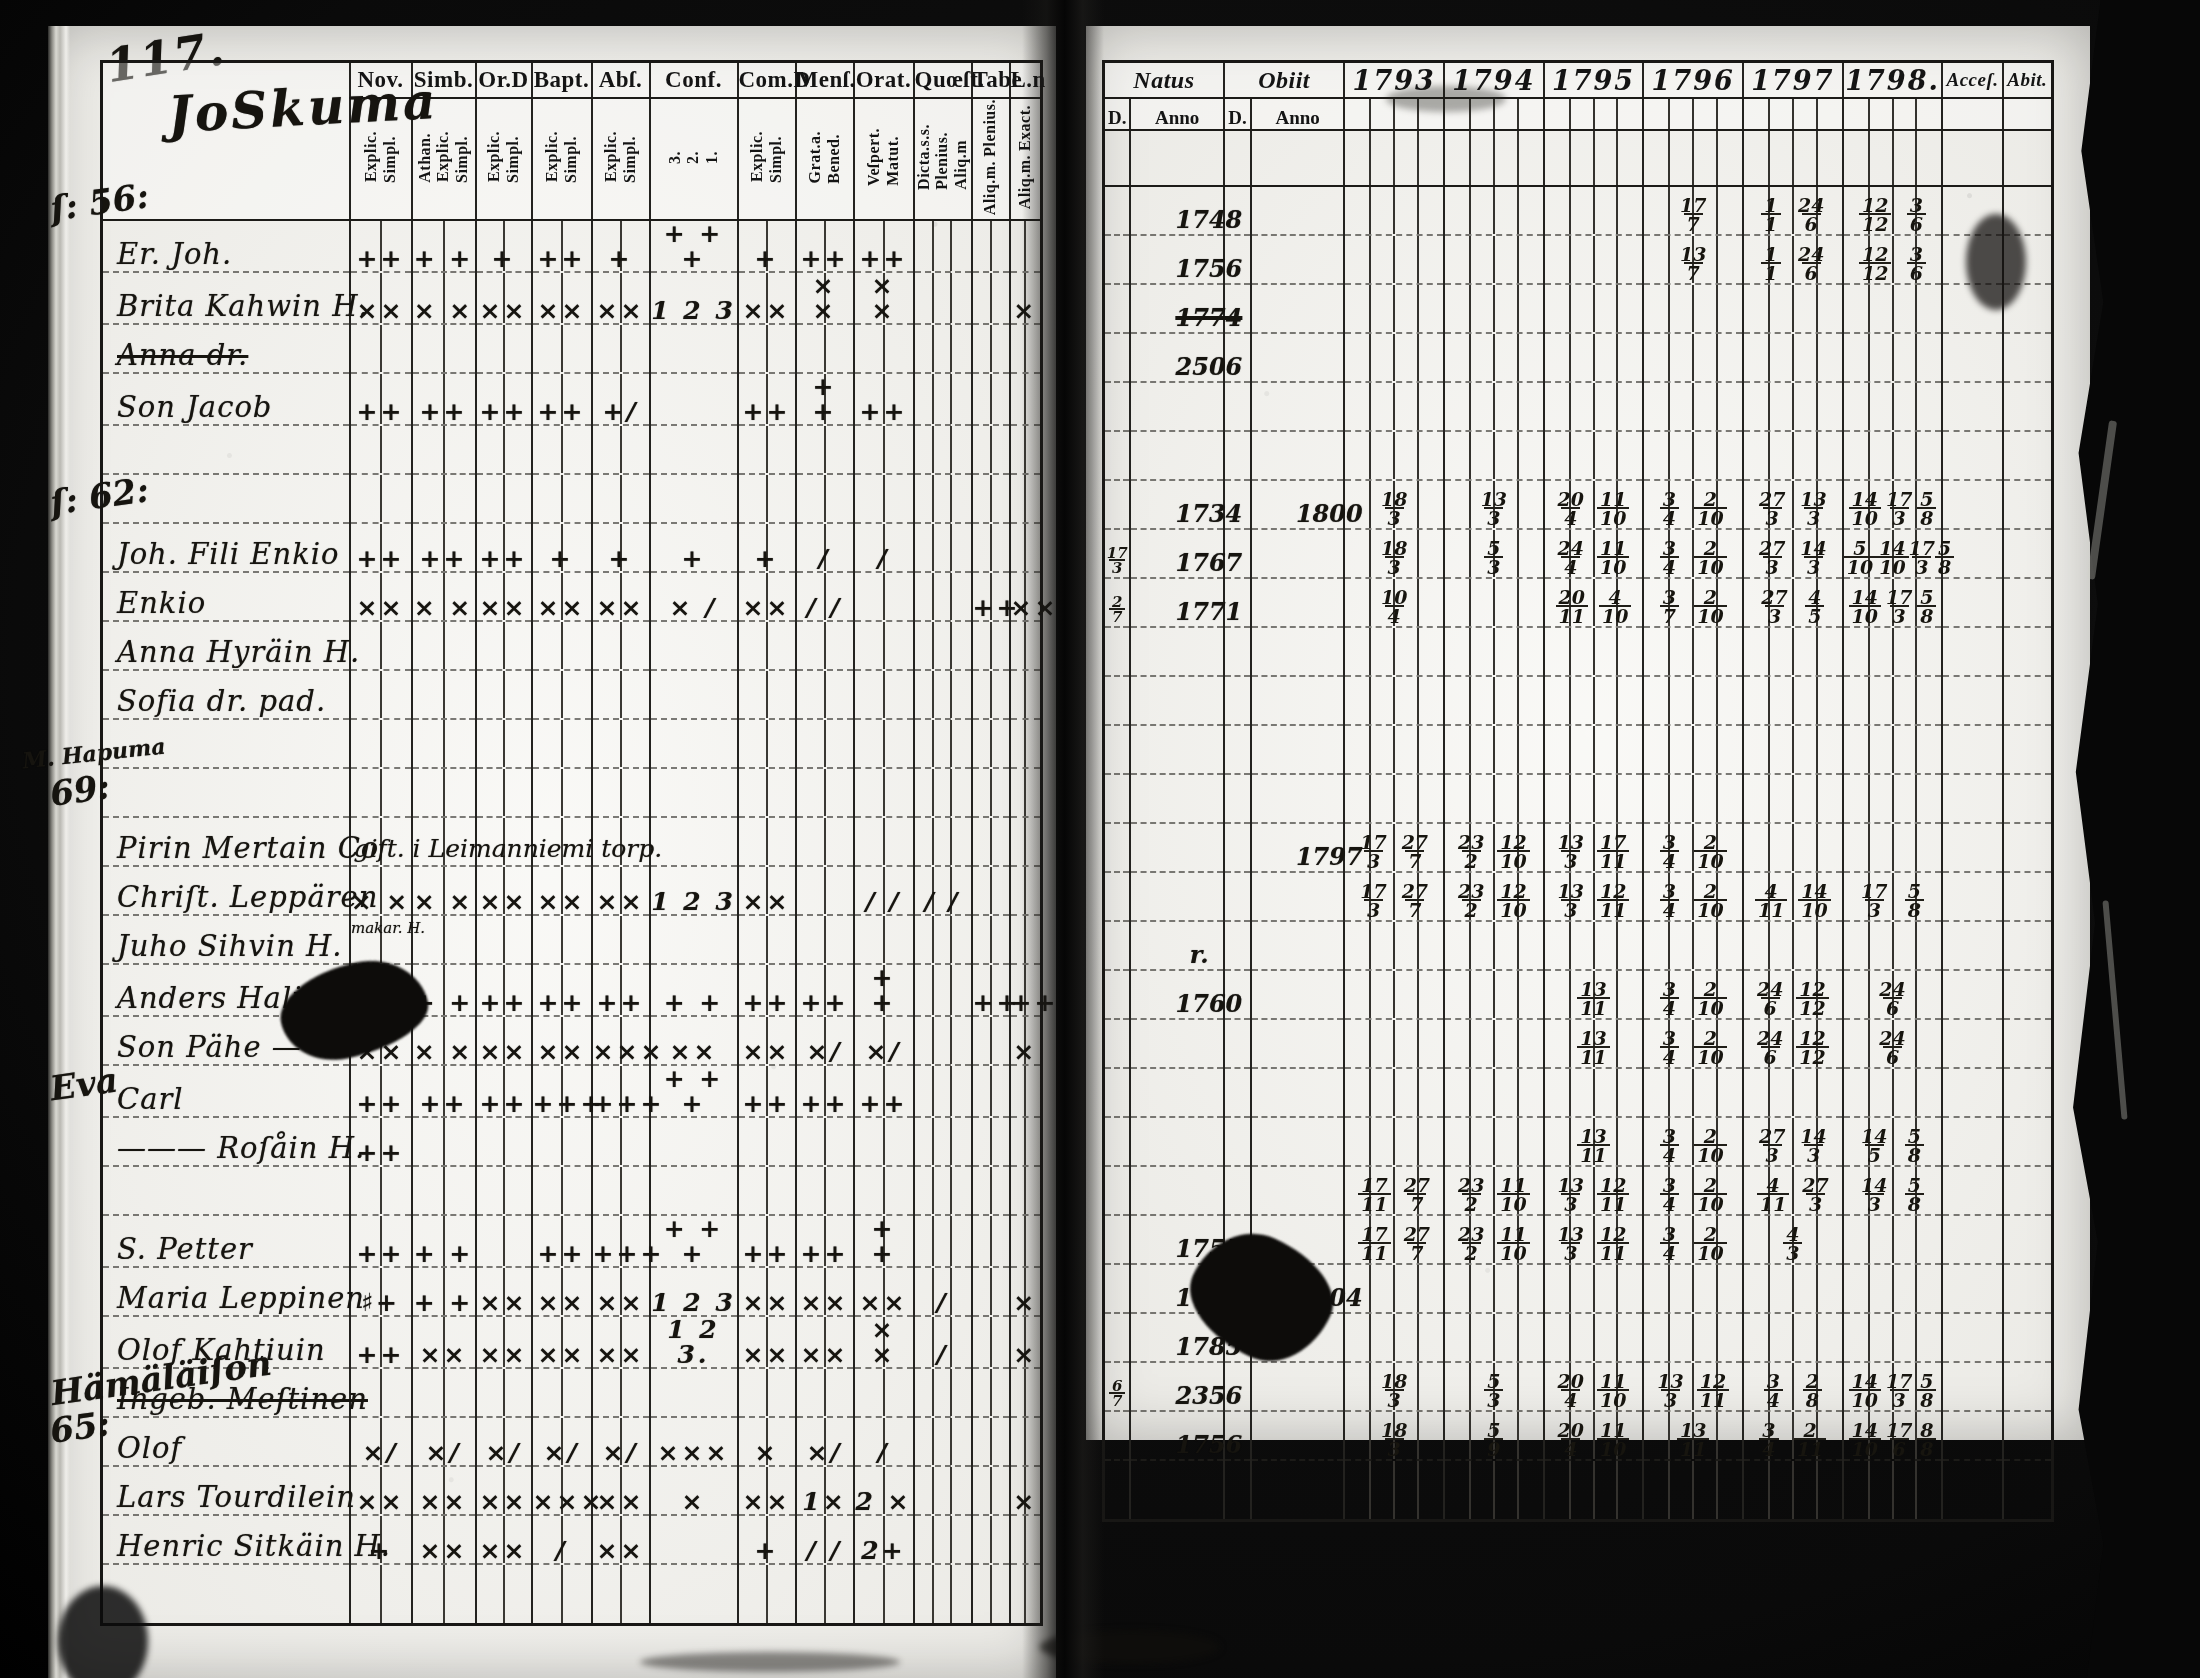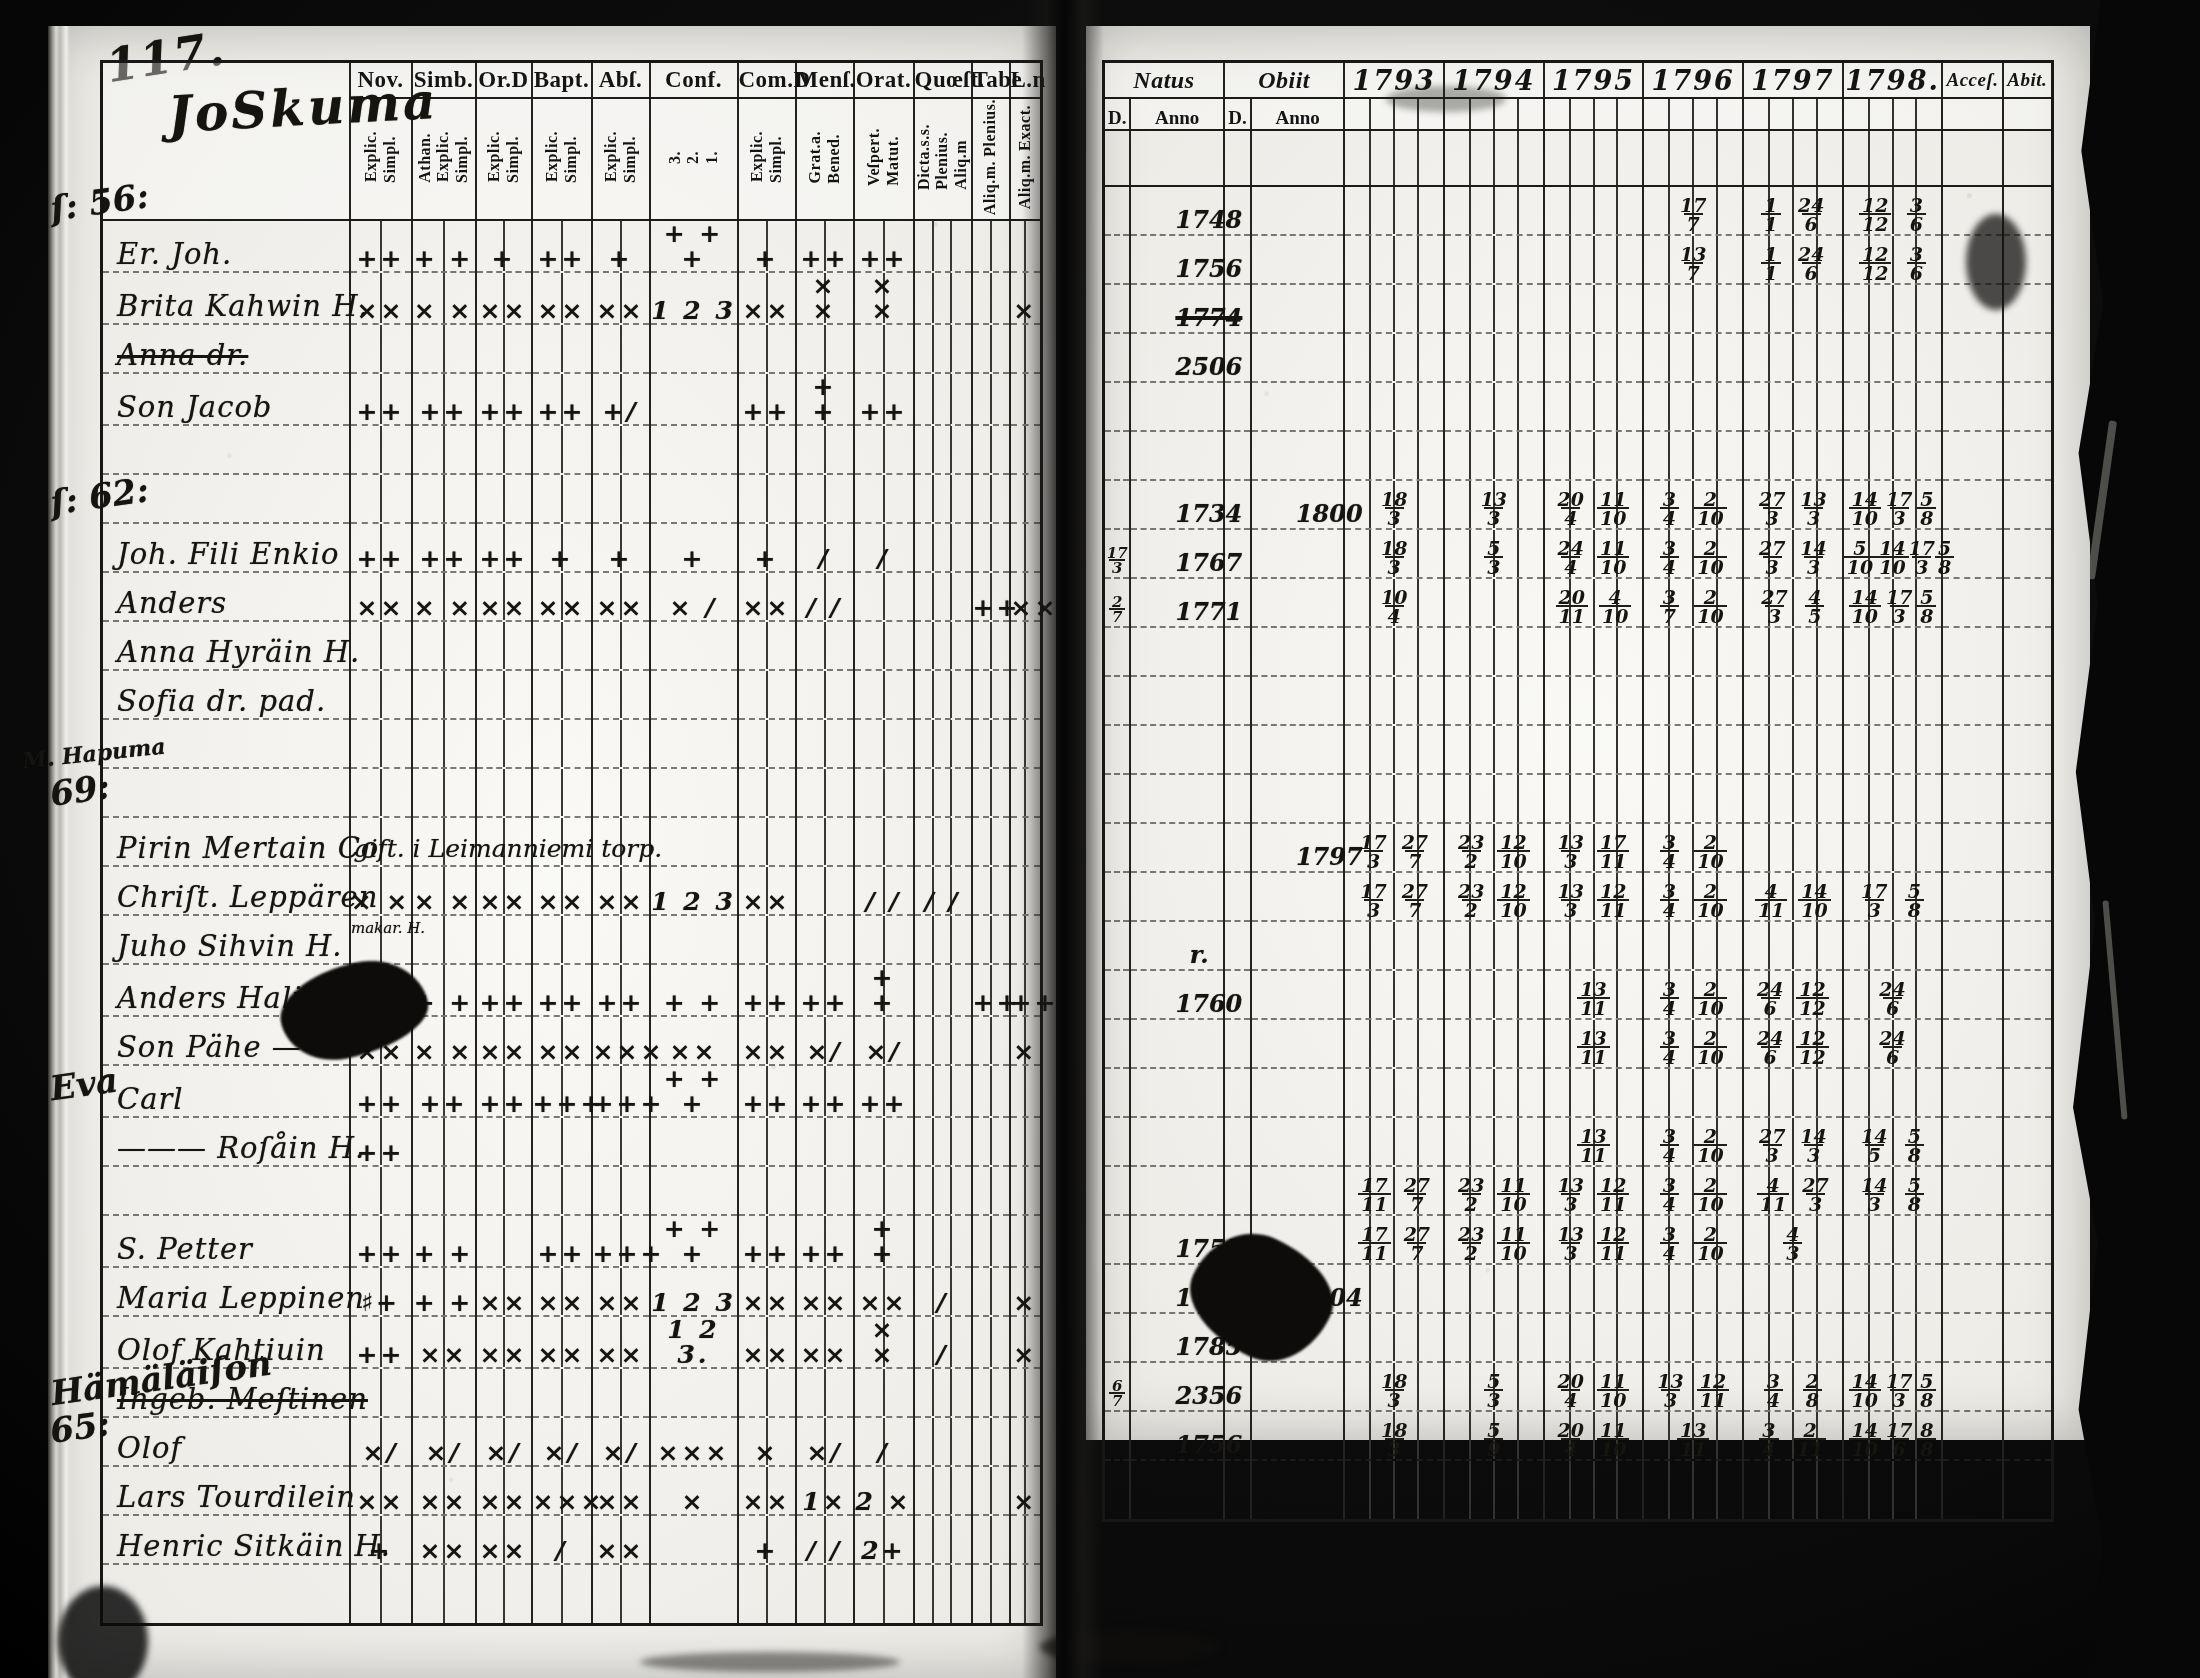--- a/index.html
+++ b/index.html
@@ -229,21 +229,21 @@
             <td class="sub2"><span class="ink marks">+</span></td>
             <td><span class="ink marks">+</span></td>
             <td class="sub2"><span class="ink marks">+</span></td>
             <td class="sub2"><span class="ink marks">/</span></td>
             <td class="sub2"><span class="ink marks">/</span></td>
             <td class="sub3"></td>
             <td class="sub2"></td>
             <td class="sub2"></td>
           </tr>
           <tr>
-            <td class="name-cell"><span class="ink nm nm-text">Anders</span></td>
+            <td class="name-cell"><span class="ink nm nm-text">Enkio</span></td>
             <td class="sub2"><span class="ink marks">××</span></td>
             <td class="sub2"><span class="ink marks">× ×</span></td>
             <td class="sub2"><span class="ink marks">××</span></td>
             <td class="sub2"><span class="ink marks">××</span></td>
             <td class="sub2"><span class="ink marks">××</span></td>
             <td><span class="ink marks">× /</span></td>
             <td class="sub2"><span class="ink marks">××</span></td>
             <td class="sub2"><span class="ink marks">/ /</span></td>
             <td class="sub2"></td>
             <td class="sub3"></td>

